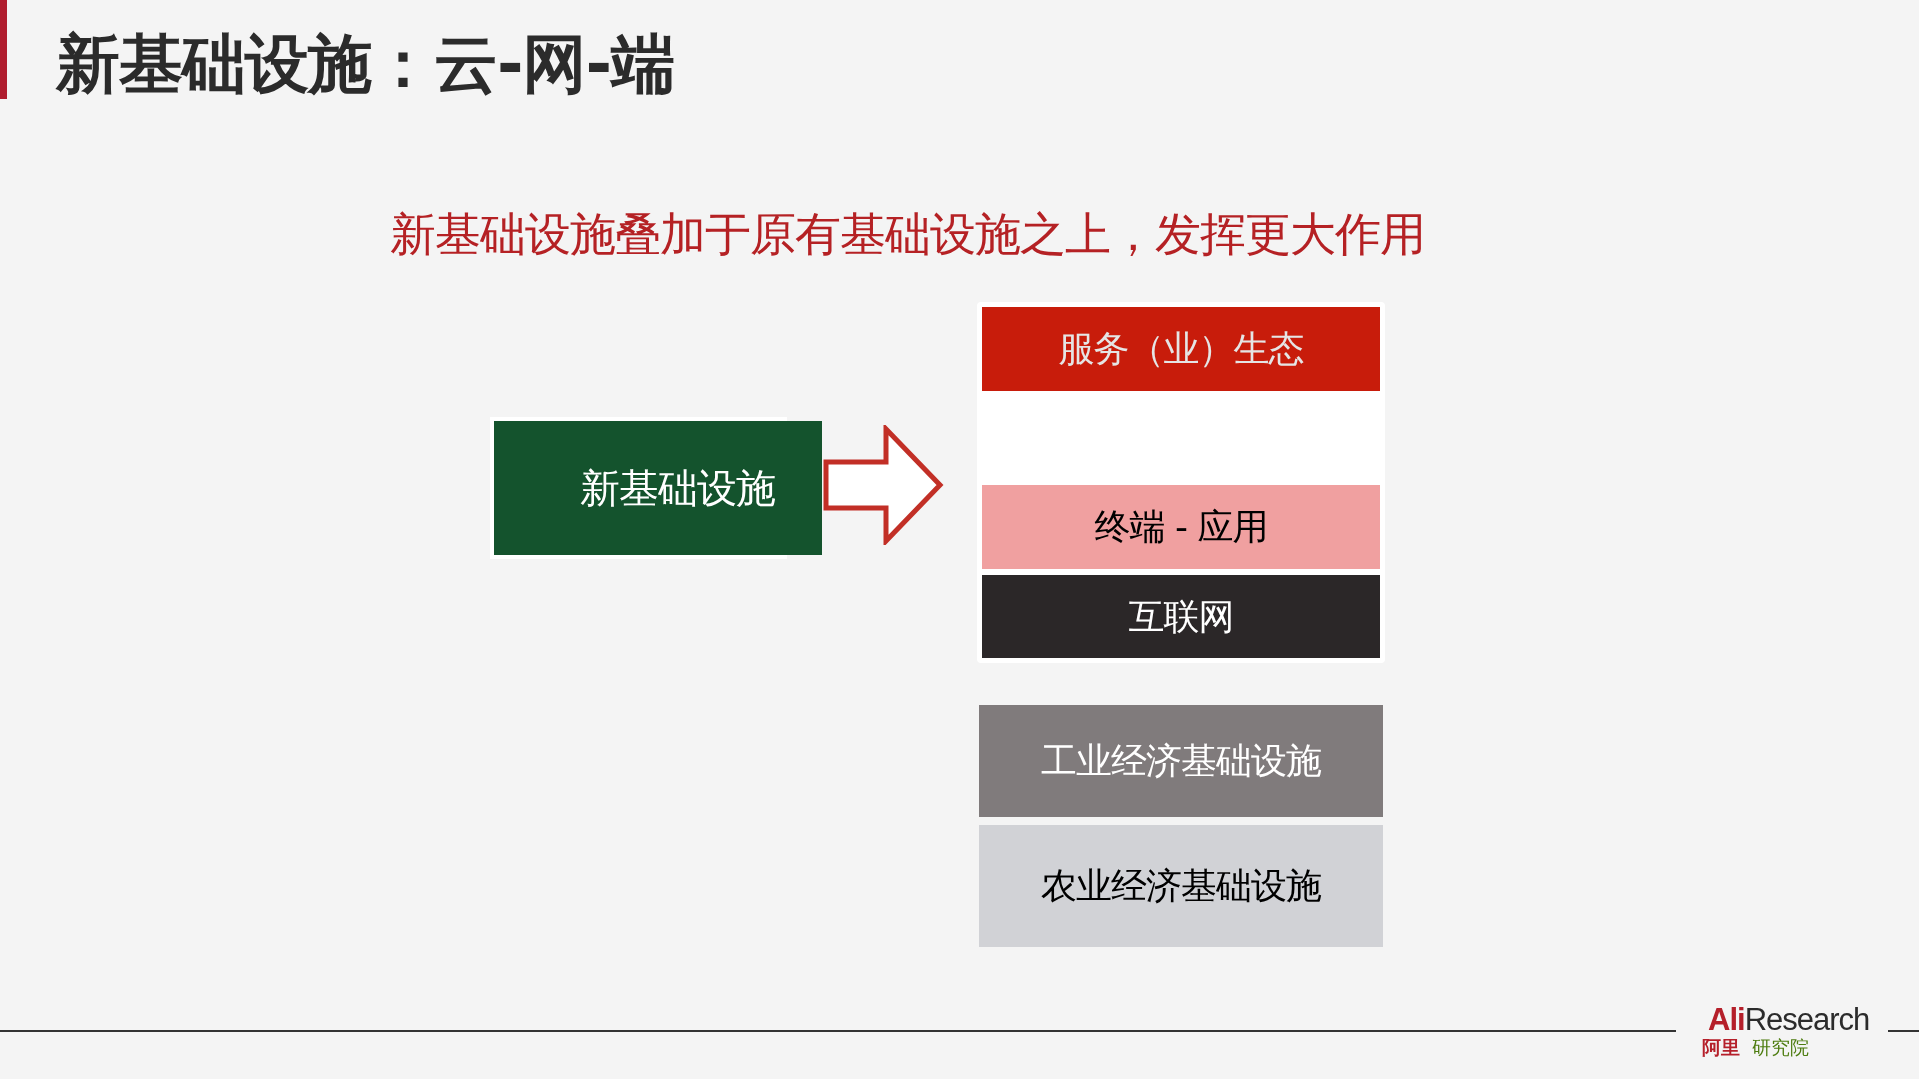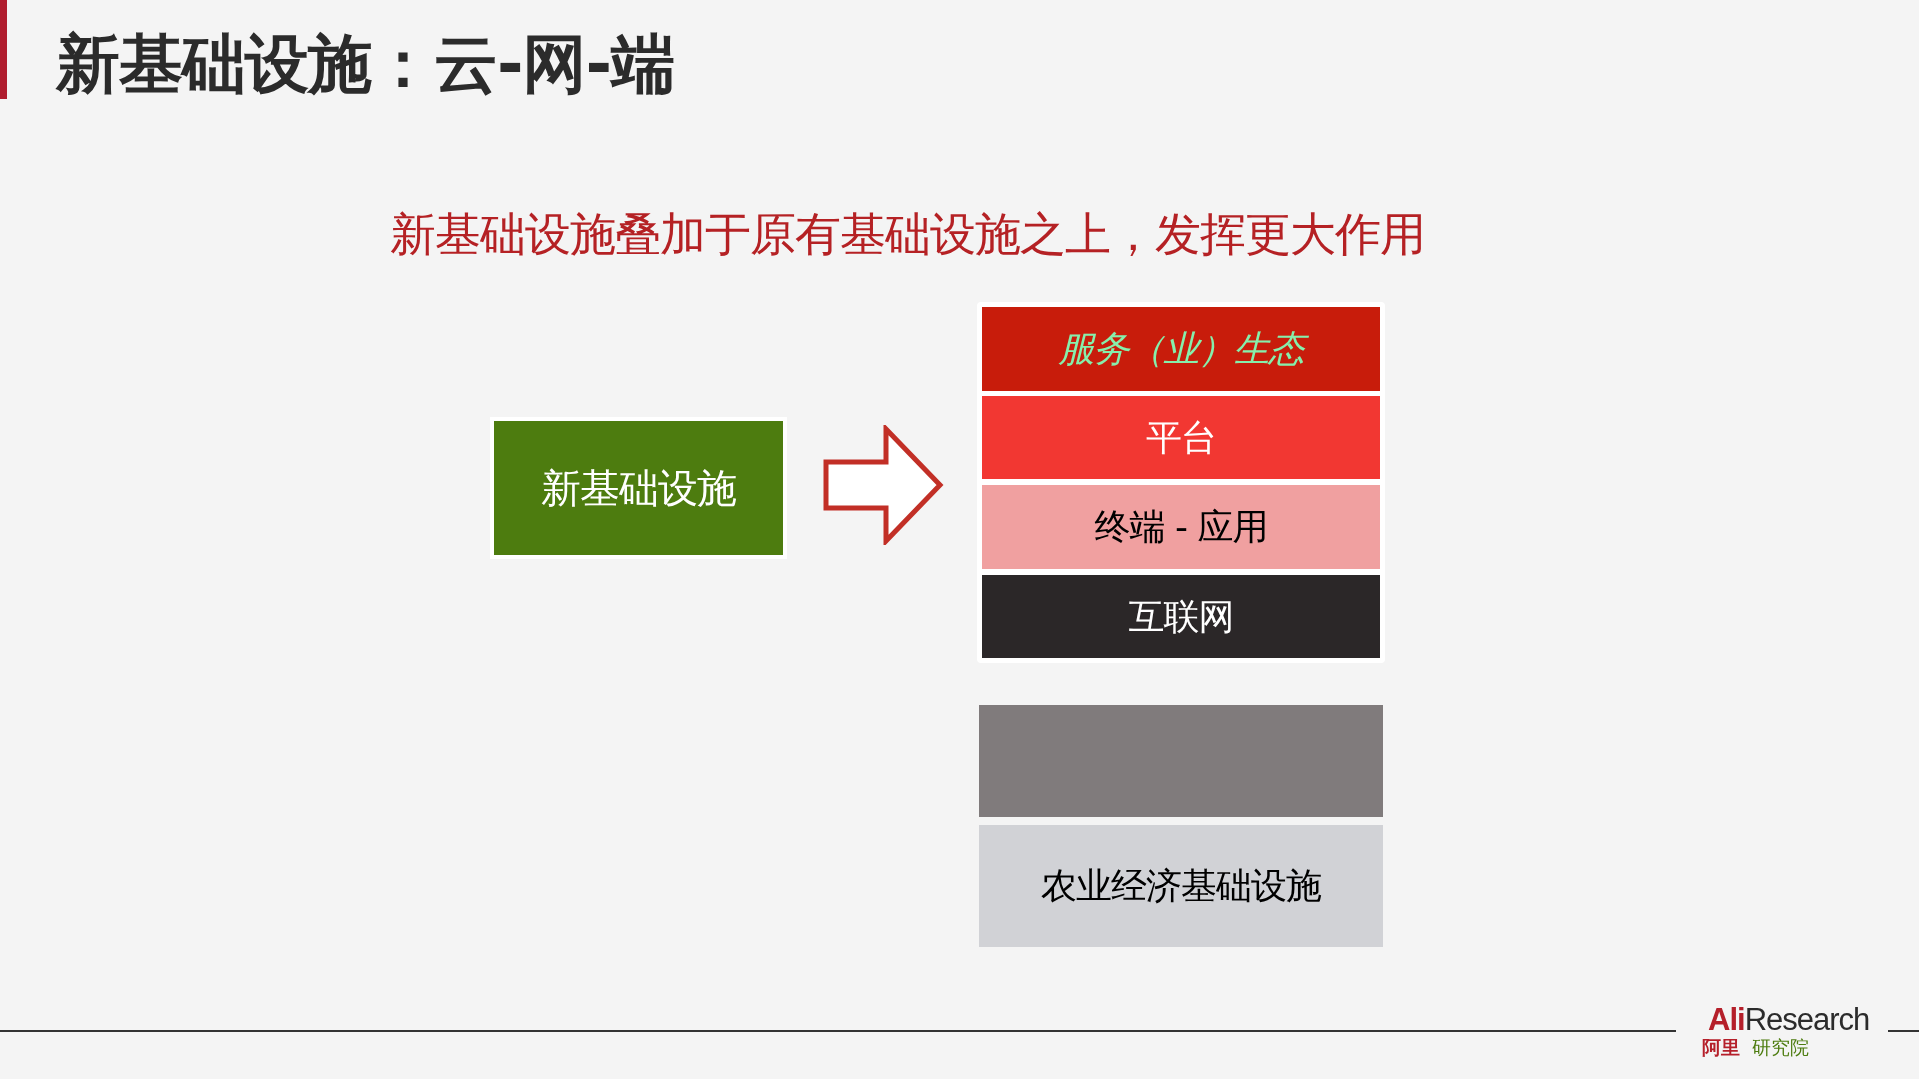--- a/index.html
+++ b/index.html
@@ -14,22 +14,22 @@
   }
   .subtitle {
     position:absolute; left:366px; top:204px; width:1120px; text-align:left;
     font-size:46px; color:#b52124; white-space:nowrap; line-height:60px; letter-spacing:-1px;margin-left:24px;
   }
   .new-infra {
     position:absolute; left:490px; top:417px; width:297px; height:142px;
     background:#ffffff; box-sizing:border-box; padding:4px;
   }
   .new-infra-inner {
-    width:100%; height:100%; background:#4d7c0f; color:#fff;
-    display:flex; align-items:center; justify-content:center; font-size:40px; letter-spacing:-1px;
+    width:100%; height:100%; background:#14532d; color:#fff;
+    display:flex; align-items:center; justify-content:center; font-size:40px; letter-spacing:-1px;padding-left:39px;
   }
   .arrow { position:absolute; left:822px; top:425px; width:124px; height:120px; }
   .stack-wrap {
     position:absolute; left:977px; top:302px; width:408px; height:361px; background:#ffffff;
     border-radius:4px;
   }
   .layer {
     position:absolute; left:5px; width:398px; display:flex; align-items:center; justify-content:center;
     text-align:center; font-size:36px; line-height:40px; letter-spacing:-1px;
   }
@@ -56,35 +56,33 @@
 
 <div class="new-infra">
   <div class="new-infra-inner">新基础设施</div>
 </div>
 
 <svg class="arrow" viewBox="0 0 124 120">
   <polygon points="4,37 64,37 64,4 118,60 64,116 64,83 4,83" fill="#ffffff" stroke="#c22f26" stroke-width="5" stroke-linejoin="miter"></polygon>
 </svg>
 
 <div class="stack-wrap">
-  <div class="layer" style="top:5px;height:84px;background:#c81c0b;color:#86efac;font-style:italic;">
+  <div class="layer" style="top:5px;height:84px;background:#c81c0b;color:#e5e5e5;">
     <span>服务（业）生态</span>
-  </div>
-  <div class="layer" style="top:94px;height:83px;background:#f23732;color:#fff;">
-    <span>平台</span>
   </div>
   <div class="layer" style="top:183px;height:84px;background:#f0a0a0;color:#000;flex-direction:column;">
     <span>终端 - 应用</span>
   </div>
   <div class="layer" style="top:273px;height:83px;background:#2b2728;color:#fff;">
     <span>互联网</span>
   </div>
 </div>
 
 <div class="legacy" style="top:705px;height:112px;background:#807b7c;color:#fff;flex-direction:column;">
+  <span>工业经济基础设施</span>
 </div>
 <div class="legacy" style="top:825px;height:122px;background:#d1d2d6;color:#000;flex-direction:column;">
   <span>农业经济基础设施</span>
 </div>
 
 <div class="bottom-line-left"></div>
 <div class="bottom-line-right"></div>
 
 <div class="logo">
   <div class="logo-top">

